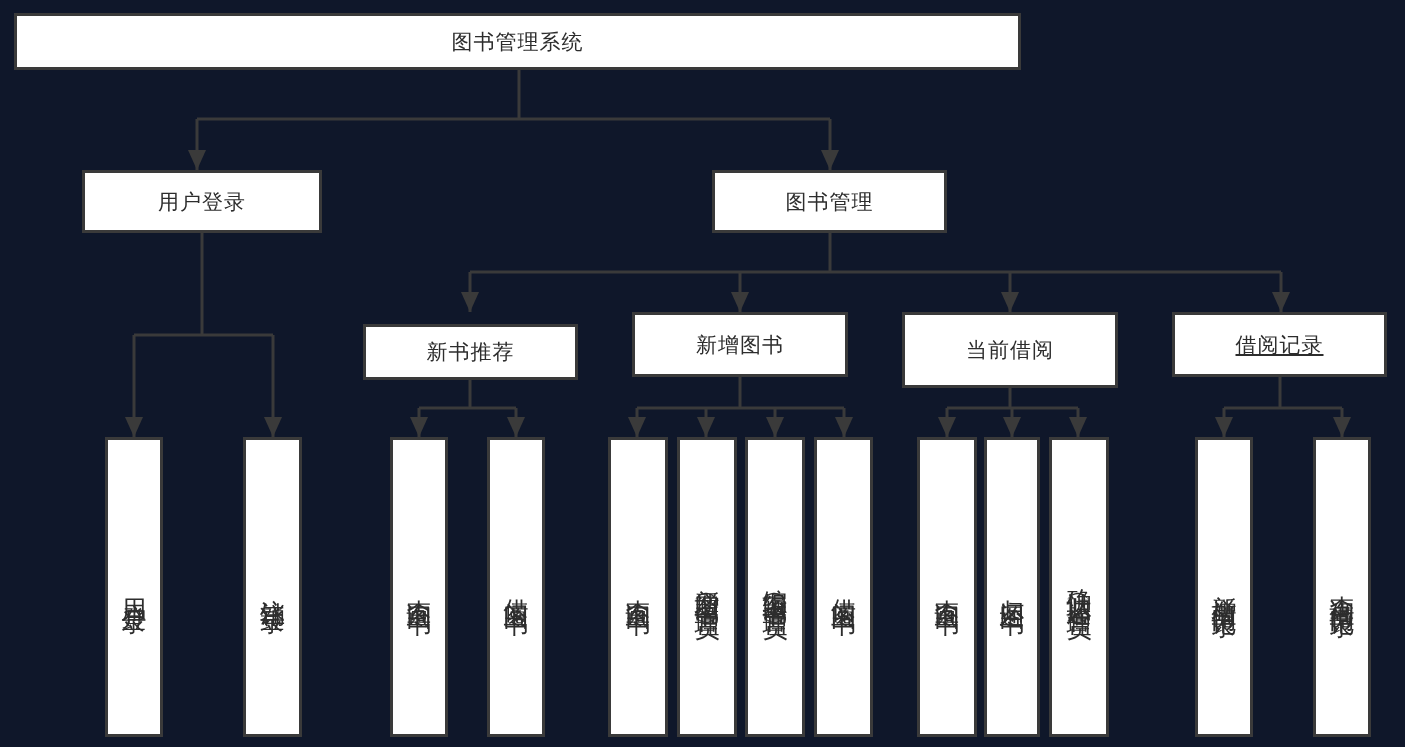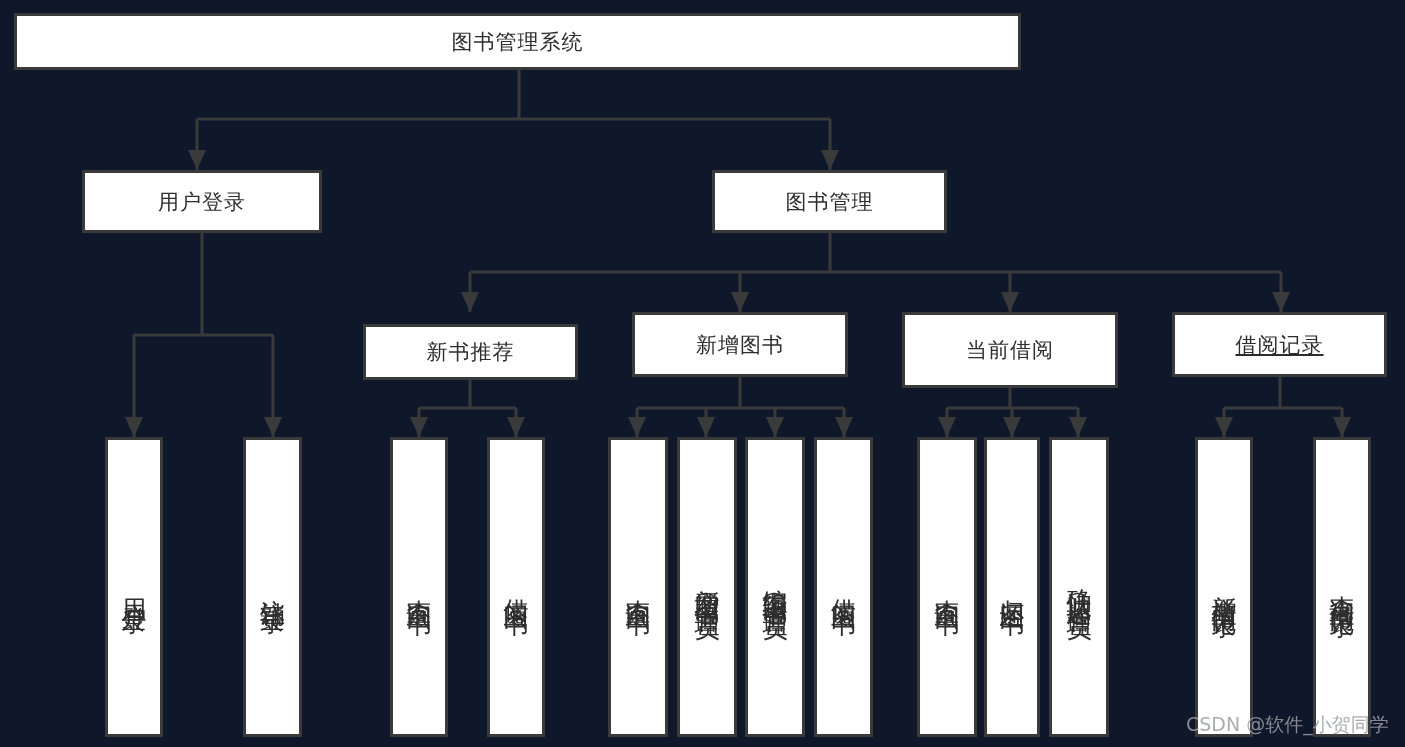--- a/index.html
+++ b/index.html
@@ -153,15 +153,14 @@
   <div class="node leaf b-leaf-10">
     <span class="v-label">确认归还（管理员）</span>
   </div>
   <div class="node leaf b-leaf-11">
     <span class="v-label">新增借阅记录</span>
   </div>
   <div class="node leaf b-leaf-12">
     <span class="v-label">查询借阅记录</span>
   </div>
 
-  <div class="watermark">CSDN @软件_小贺同学</div>
 
 </div>
 
 </body></html>

